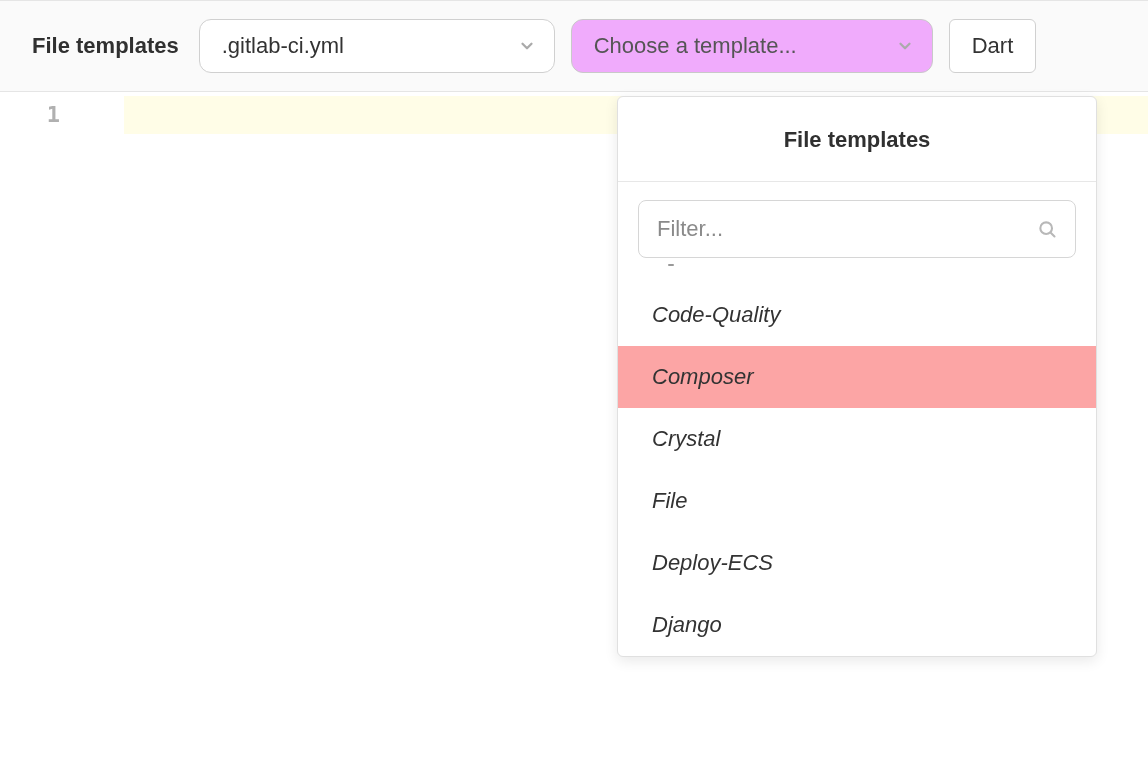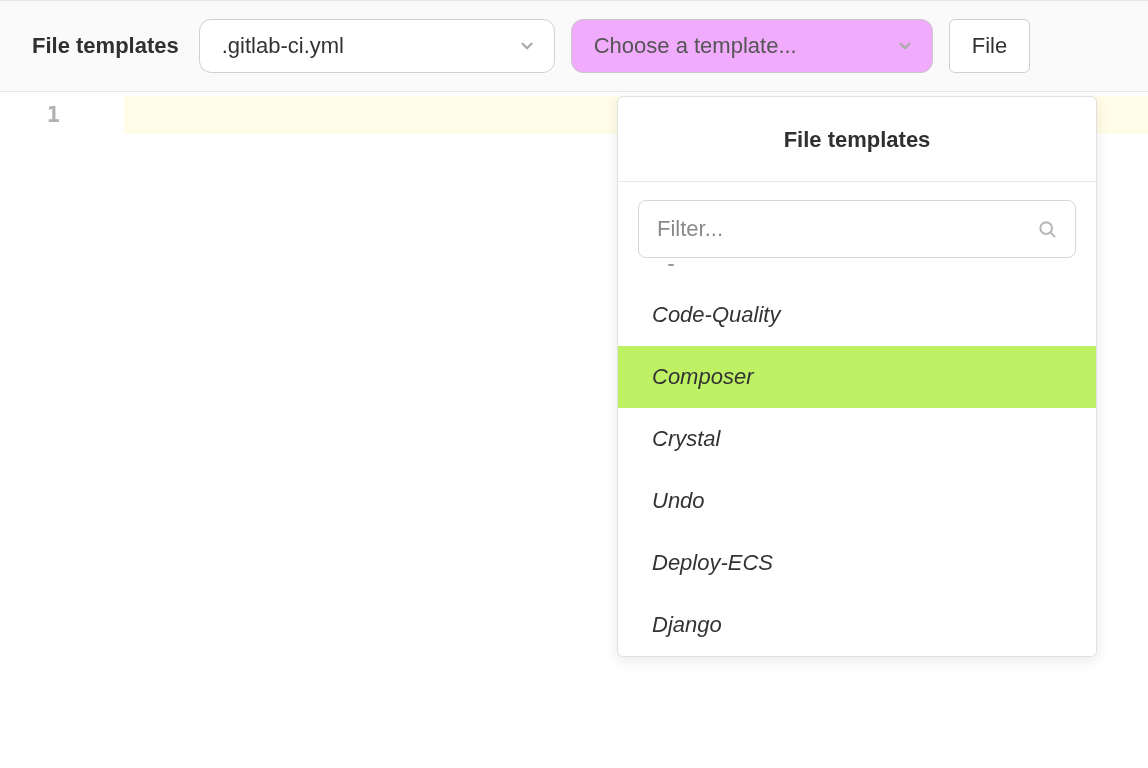--- a/index.html
+++ b/index.html
@@ -164,21 +164,21 @@
 
     .template-item {
       padding: 18px 34px;
       font-size: 22px;
       color: #333;
       cursor: pointer;
       font-style: italic;
     }
 
     .template-item.hovered {
-      background: #bef264;
+      background: #fca5a5;
     }
 
     .partial-top {
       height: 14px;
       position: relative;
     }
     .partial-top::after {
       content: "";
       position: absolute;
       left: 50px;
@@ -207,21 +207,21 @@
   <div class="dropdown template">
     <span>Choose a template...</span>
     <span class="chevron">
       <svg width="18" height="18" viewBox="0 0 24 24" fill="none" stroke="currentColor" stroke-width="3" stroke-linecap="round" stroke-linejoin="round">
           <polyline points="6 9 12 15 18 9"></polyline>
         </svg>
     </span>
   </div>
 
   <button class="btn">
-    <span>File</span>
+    <span>Dart</span>
   </button>
 </div>
 
 <div class="editor">
   <div class="active-line"></div>
   <div class="gutter">
     <div class="line-number">1</div>
   </div>
 </div>
 
@@ -238,17 +238,17 @@
           </svg>
       </span>
     </div>
   </div>
 
   <div class="template-list" id="template-list">
     <div class="partial-top"></div>
   <div class="template-item">Code-Quality</div>
       <div class="template-item hovered">Composer</div>
       <div class="template-item">Crystal</div>
-      <div class="template-item">Undo</div>
+      <div class="template-item">File</div>
       <div class="template-item">Deploy-ECS</div>
       <div class="template-item">Django</div>
     </div>
 </div>
 
 </body></html>

